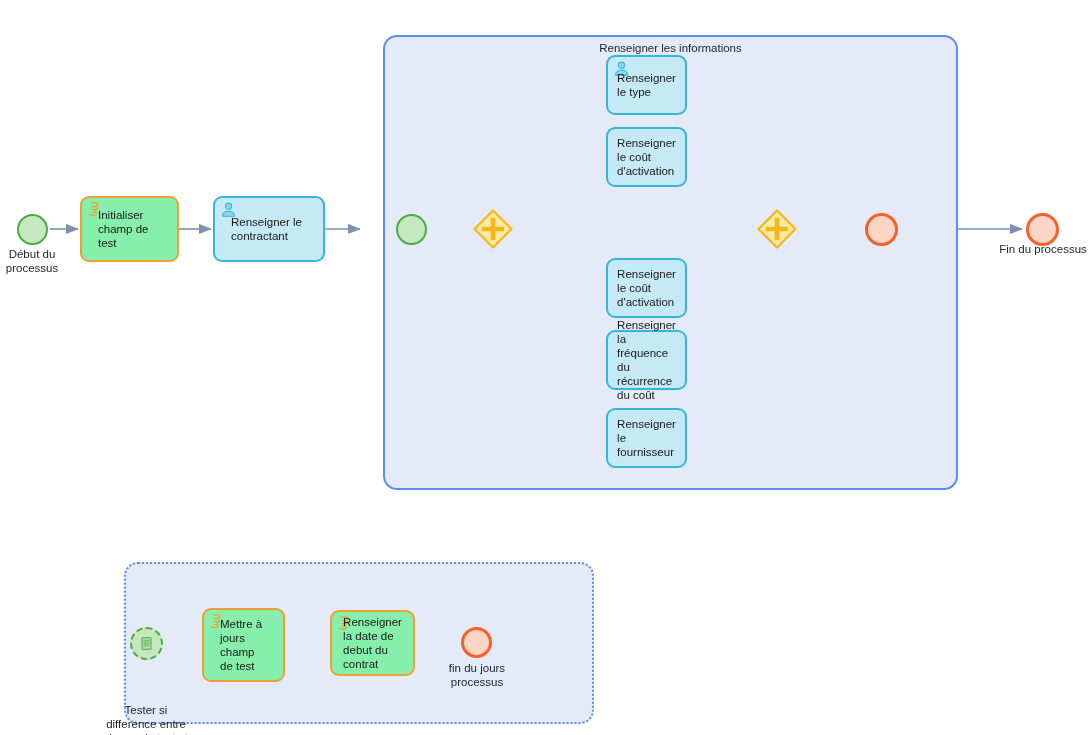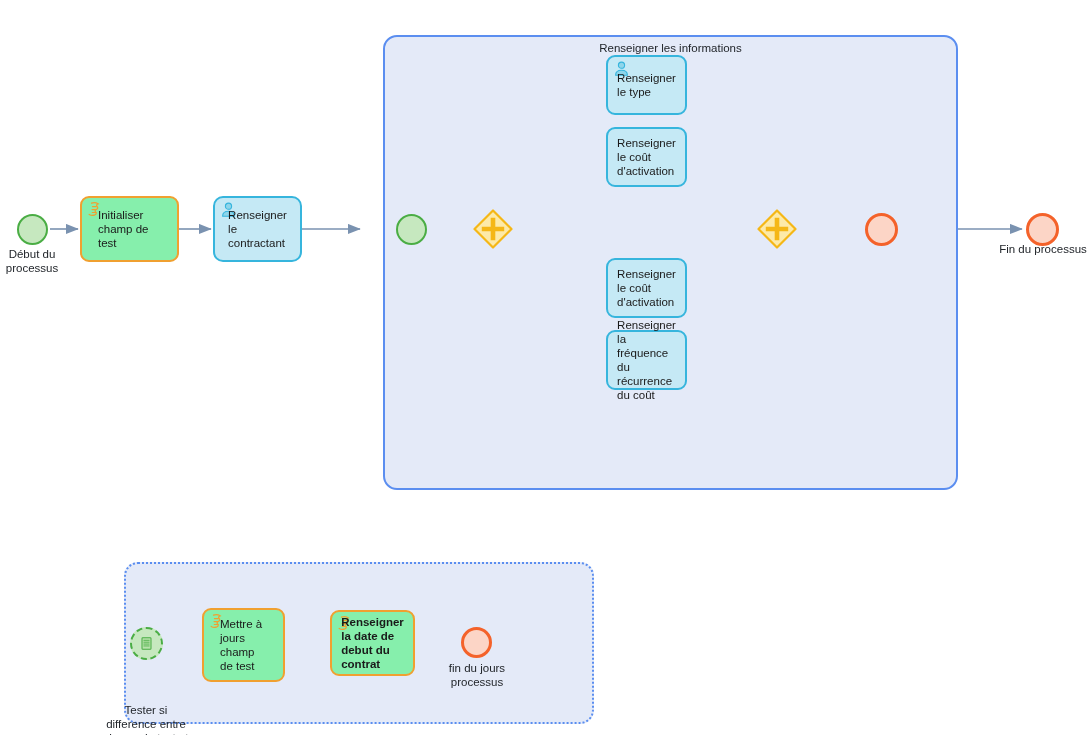--- a/index.html
+++ b/index.html
@@ -175,21 +175,21 @@
     <span class="task-icon">
       <svg viewBox="0 0 17 17" width="17" height="17">
         <path d="M4.5 2.2 q3.5 -1.3 6.6 0.6 q-2.4 0.9 -1.0 2.6 q1.5 1.9 -0.6 2.9
                  q-2.3 1.1 -0.8 2.9 q1.4 1.7 -0.9 2.7 q-3.0 1.2 -5.6 -0.5" fill="none" stroke="#f0a030" stroke-width="1.25" stroke-linecap="round"></path>
         <path d="M5.4 5.6 h4.0 M5.0 8.6 h4.0 M5.2 11.4 h4.0" fill="none" stroke="#f0a030" stroke-width="1.05" stroke-linecap="round"></path>
       </svg>
     </span>
     <span class="label">Initialiser champ de test</span>
   </div>
 
-  <div class="task blue" style="left:213px; top:196px; width:89px; height:66px;border-radius:10px;">
+  <div class="task blue" style="left:213px; top:196px; width:112px; height:66px;">
     <span class="task-icon">
       <svg viewBox="0 0 17 17" width="17" height="17">
         <circle cx="8.5" cy="5.2" r="3.1" fill="#8ed5ea" stroke="#36b5dd" stroke-width="1.1"></circle>
         <path d="M2.6 15.2 q0 -5.0 5.9 -5.0 q5.9 0 5.9 5.0 Z" fill="#8ed5ea" stroke="#36b5dd" stroke-width="1.1" stroke-linejoin="round"></path>
       </svg>
     </span>
     <span class="label">Renseigner le contractant</span>
   </div>
 
   <div class="subprocess" style="left:363px; top:35px; width:575px; height:455px;">
@@ -220,20 +220,23 @@
   </div>
 
   <div class="task blue" style="left:606px; top:330px; width:81px; height:60px;">
     <span class="label">Renseigner la fréquence du récurrence du coût</span>
   </div>
 
   <div class="task blue" style="left:606px; top:258px; width:81px; height:60px;">
     <span class="label">Renseigner le coût d'activation</span>
   </div>
 
+  <div class="task blue" style="left:606px; top:408px; width:81px; height:60px;">
+    <span class="label">Renseigner le fournisseur</span>
+  </div>
 
   <div class="gateway" style="left:757px; top:209px;">
     <svg viewBox="0 0 40 40" width="40" height="40">
       <path d="M20 1.5 L38.5 20 L20 38.5 L1.5 20 Z" fill="#fdeaa8" stroke="#f5b716" stroke-width="2.2" stroke-linejoin="round"></path>
       <path d="M20 8.8 V31.2 M8.8 20 H31.2" stroke="#f5b716" stroke-width="4.6" stroke-linecap="butt"></path>
     </svg>
   </div>
 
   <div class="event end" style="left:865px; top:213px; width:33px; height:33px;"></div>
 
@@ -257,21 +260,21 @@
     <span class="task-icon">
       <svg viewBox="0 0 17 17" width="17" height="17">
         <path d="M4.5 2.2 q3.5 -1.3 6.6 0.6 q-2.4 0.9 -1.0 2.6 q1.5 1.9 -0.6 2.9
                  q-2.3 1.1 -0.8 2.9 q1.4 1.7 -0.9 2.7 q-3.0 1.2 -5.6 -0.5" fill="none" stroke="#f0a030" stroke-width="1.25" stroke-linecap="round"></path>
         <path d="M5.4 5.6 h4.0 M5.0 8.6 h4.0 M5.2 11.4 h4.0" fill="none" stroke="#f0a030" stroke-width="1.05" stroke-linecap="round"></path>
       </svg>
     </span>
     <span class="label">Mettre à jours champ de test</span>
   </div>
 
-  <div class="task orange" style="left:330px; top:610px; width:85px; height:66px;font-weight:bold;">
+  <div class="task orange" style="left:330px; top:610px; width:85px; height:66px;">
     <span class="task-icon">
       <svg viewBox="0 0 17 17" width="17" height="17">
         <path d="M4.5 2.2 q3.5 -1.3 6.6 0.6 q-2.4 0.9 -1.0 2.6 q1.5 1.9 -0.6 2.9
                  q-2.3 1.1 -0.8 2.9 q1.4 1.7 -0.9 2.7 q-3.0 1.2 -5.6 -0.5" fill="none" stroke="#f0a030" stroke-width="1.25" stroke-linecap="round"></path>
         <path d="M5.4 5.6 h4.0 M5.0 8.6 h4.0 M5.2 11.4 h4.0" fill="none" stroke="#f0a030" stroke-width="1.05" stroke-linecap="round"></path>
       </svg>
     </span>
     <span class="label">Renseigner la date de debut du contrat</span>
   </div>
 

